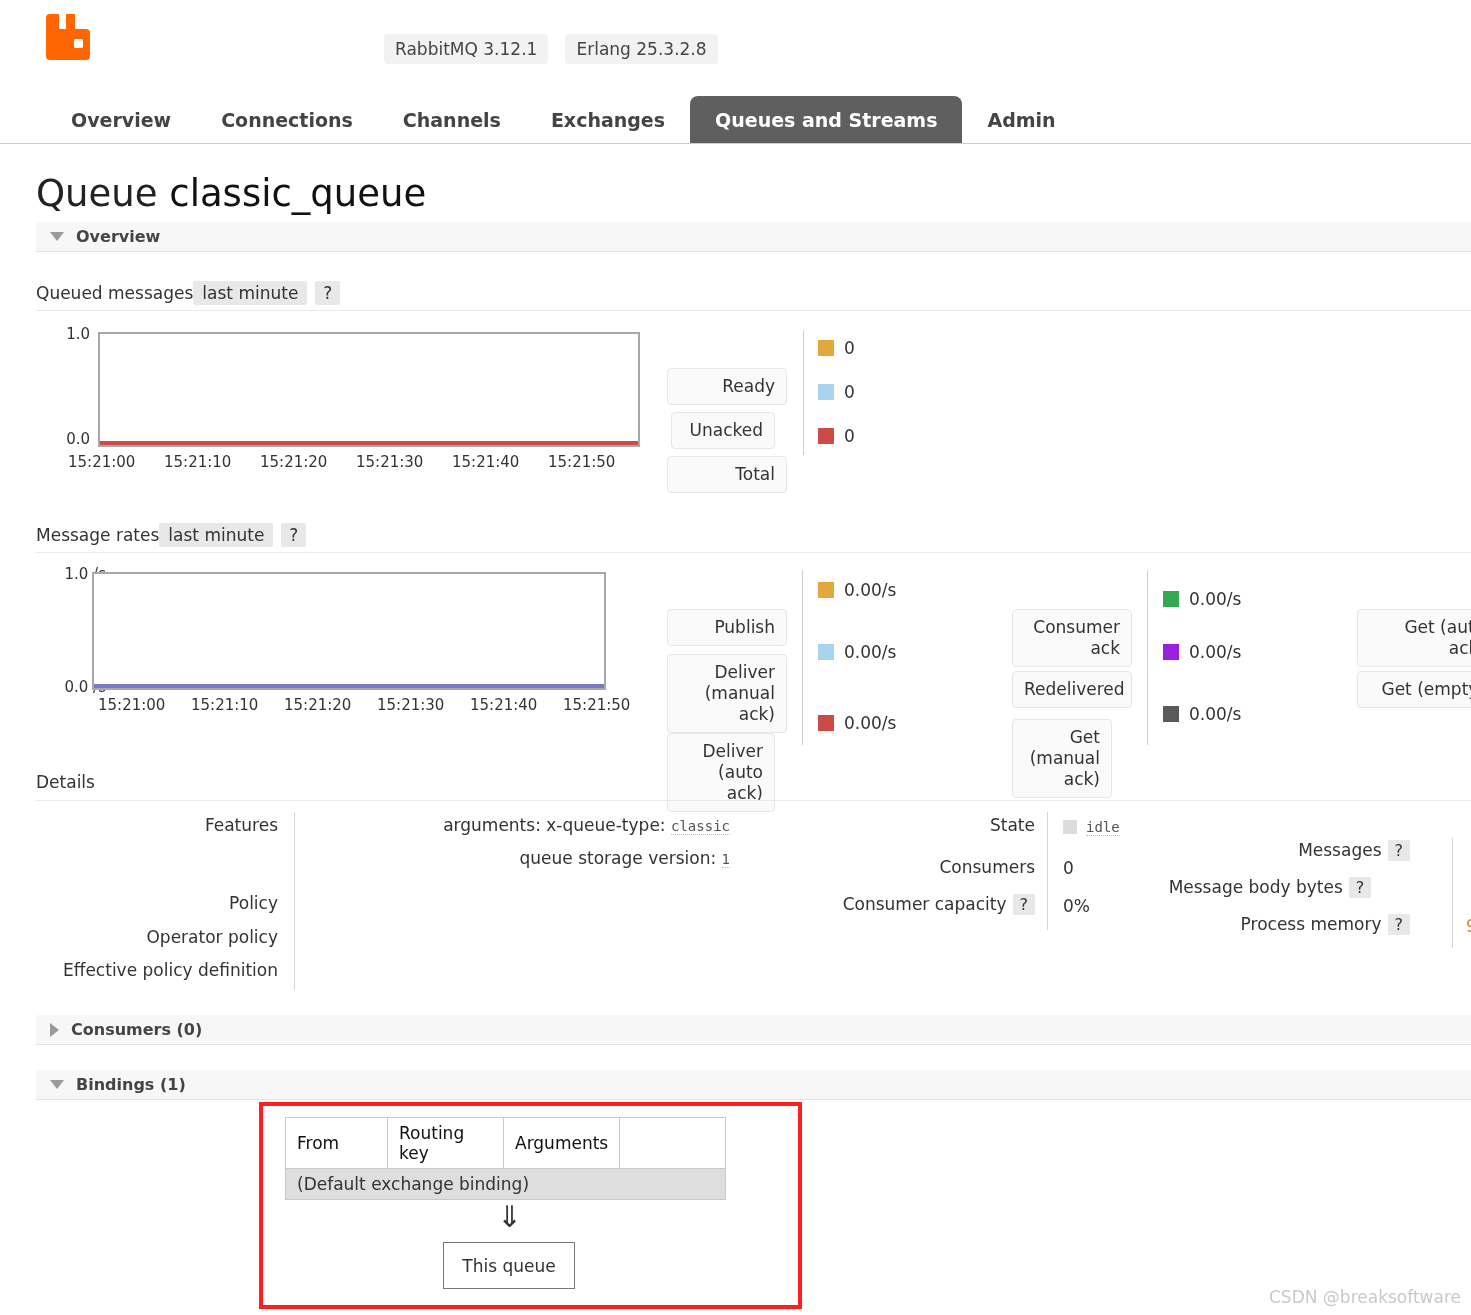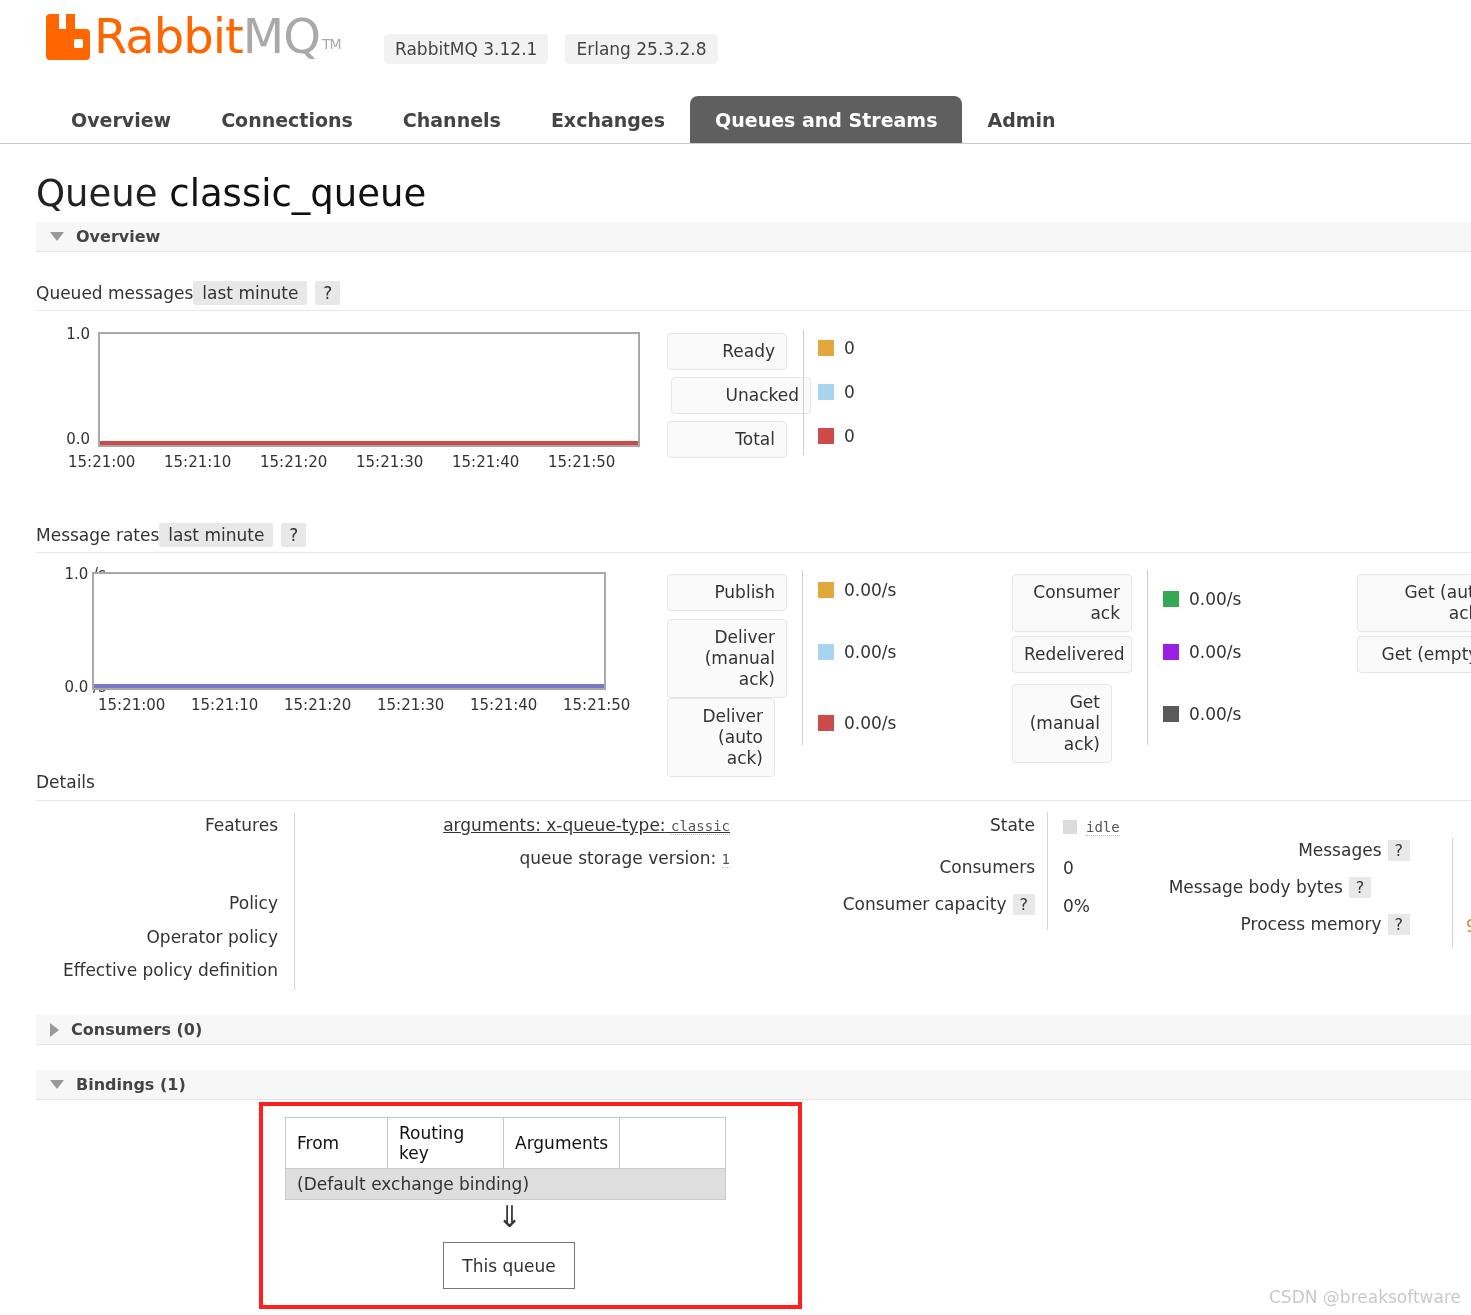--- a/index.html
+++ b/index.html
@@ -127,20 +127,21 @@
   .legend-btn {
     position: absolute;
     border: 1px solid #e6e6e6;
     background: #fafafa;
     border-radius: 4px;
     font-size: 17px; color: #333;
     text-align: right;
     padding: 7px 11px 7px 11px;
     line-height: 21px;
     cursor: pointer;
+    margin-top: 35px;
   }
   .legend-divider { position: absolute; width: 1px; background: #cfcfcf; }
   .swatch {
     position: absolute; width: 16px; height: 16px;
   }
   .legend-val {
     position: absolute; font-size: 17px; color: #333; white-space: nowrap;
   }
 
   
@@ -211,23 +212,20 @@
 <body>
 
 <div id="page">
 
   <div class="header">
     <div class="logo-wrap">
       <svg class="logo-mark" viewBox="0 0 44 48">
         <path d="M4 2 h9 v15 h7 V2 h9 v15 h11 a4 4 0 0 1 4 4 v23 a4 4 0 0 1 -4 4 H4 a4 4 0 0 1 -4 -4 V6 a4 4 0 0 1 4 -4 z" fill="#ff6600"></path>
         <rect x="28" y="27" width="9" height="9" rx="1.5" fill="#ffffff"></rect>
       </svg>
-      <span class="logo-text">
-        <span class="logo-rabbit">Rabbit</span><span class="logo-mq">MQ</span><span class="logo-tm">TM</span>
-      </span>
     </div>
     <div class="versions">
       <span class="version-pill">RabbitMQ 3.12.1</span>
       <span class="version-pill">Erlang 25.3.2.8</span>
     </div>
   </div>
 
   <div class="nav">
     <div class="nav-inner">
       <a class="nav-tab">Overview</a>
@@ -264,21 +262,21 @@
     </div>
     <div class="axis-x" style="left:32px; top:128px;">15:21:00</div>
     <div class="axis-x" style="left:128px; top:128px;">15:21:10</div>
     <div class="axis-x" style="left:224px; top:128px;">15:21:20</div>
     <div class="axis-x" style="left:320px; top:128px;">15:21:30</div>
     <div class="axis-x" style="left:416px; top:128px;">15:21:40</div>
     <div class="axis-x" style="left:512px; top:128px;">15:21:50</div>
   </div>
 
   <div class="legend-btn" style="left:667px; top:333px; width:120px;">Ready</div>
-  <div class="legend-btn" style="left:671px; top:377px; width:140px;">Unacked</div>
+  <div class="legend-btn" style="left:671px; top:377px; width:104px;">Unacked</div>
   <div class="legend-btn" style="left:667px; top:421px; width:120px;">Total</div>
 
   <div class="legend-divider" style="left:803px; top:330px; height:125px;"></div>
 
   <div class="swatch" style="left:818px; top:340px; background:#e3a83b;"></div>
   <div class="legend-val" style="left:844px; top:338px;">0</div>
   <div class="swatch" style="left:818px; top:384px; background:#a8d4f0;"></div>
   <div class="legend-val" style="left:844px; top:382px;">0</div>
   <div class="swatch" style="left:818px; top:428px; background:#cc4b49;"></div>
   <div class="legend-val" style="left:844px; top:426px;">0</div>
@@ -338,21 +336,21 @@
   </div>
   <div class="hr-line" style="left:36px; top:800px; width:1435px;"></div>
 
   <div class="det-label" style="left:40px; top:815px; width:238px;">Features</div>
   <div class="det-label" style="left:40px; top:893px; width:238px;text-align:right;">Policy</div>
   <div class="det-label" style="left:40px; top:927px; width:238px;">Operator policy</div>
   <div class="det-label" style="left:40px; top:960px; width:238px;">Effective policy definition</div>
 
   <div class="det-divider" style="left:294px; top:812px; height:178px;"></div>
 
-  <div class="det-value" style="left:310px; top:815px; width:420px; text-align:right;text-decoration:underline;">
+  <div class="det-value" style="left:310px; top:815px; width:420px; text-align:right;">
     <span>arguments:  x-queue-type:</span>
     <span class="mono-abbr">classic</span>
   </div>
   <div class="det-value" style="left:310px; top:848px; width:420px; text-align:right;">
     <span>queue storage version:</span>
     <span class="mono-abbr">1</span>
   </div>
 
   <div class="det-label" style="left:790px; top:815px; width:245px;">State</div>
   <div class="det-label" style="left:790px; top:857px; width:245px;">Consumers</div>

